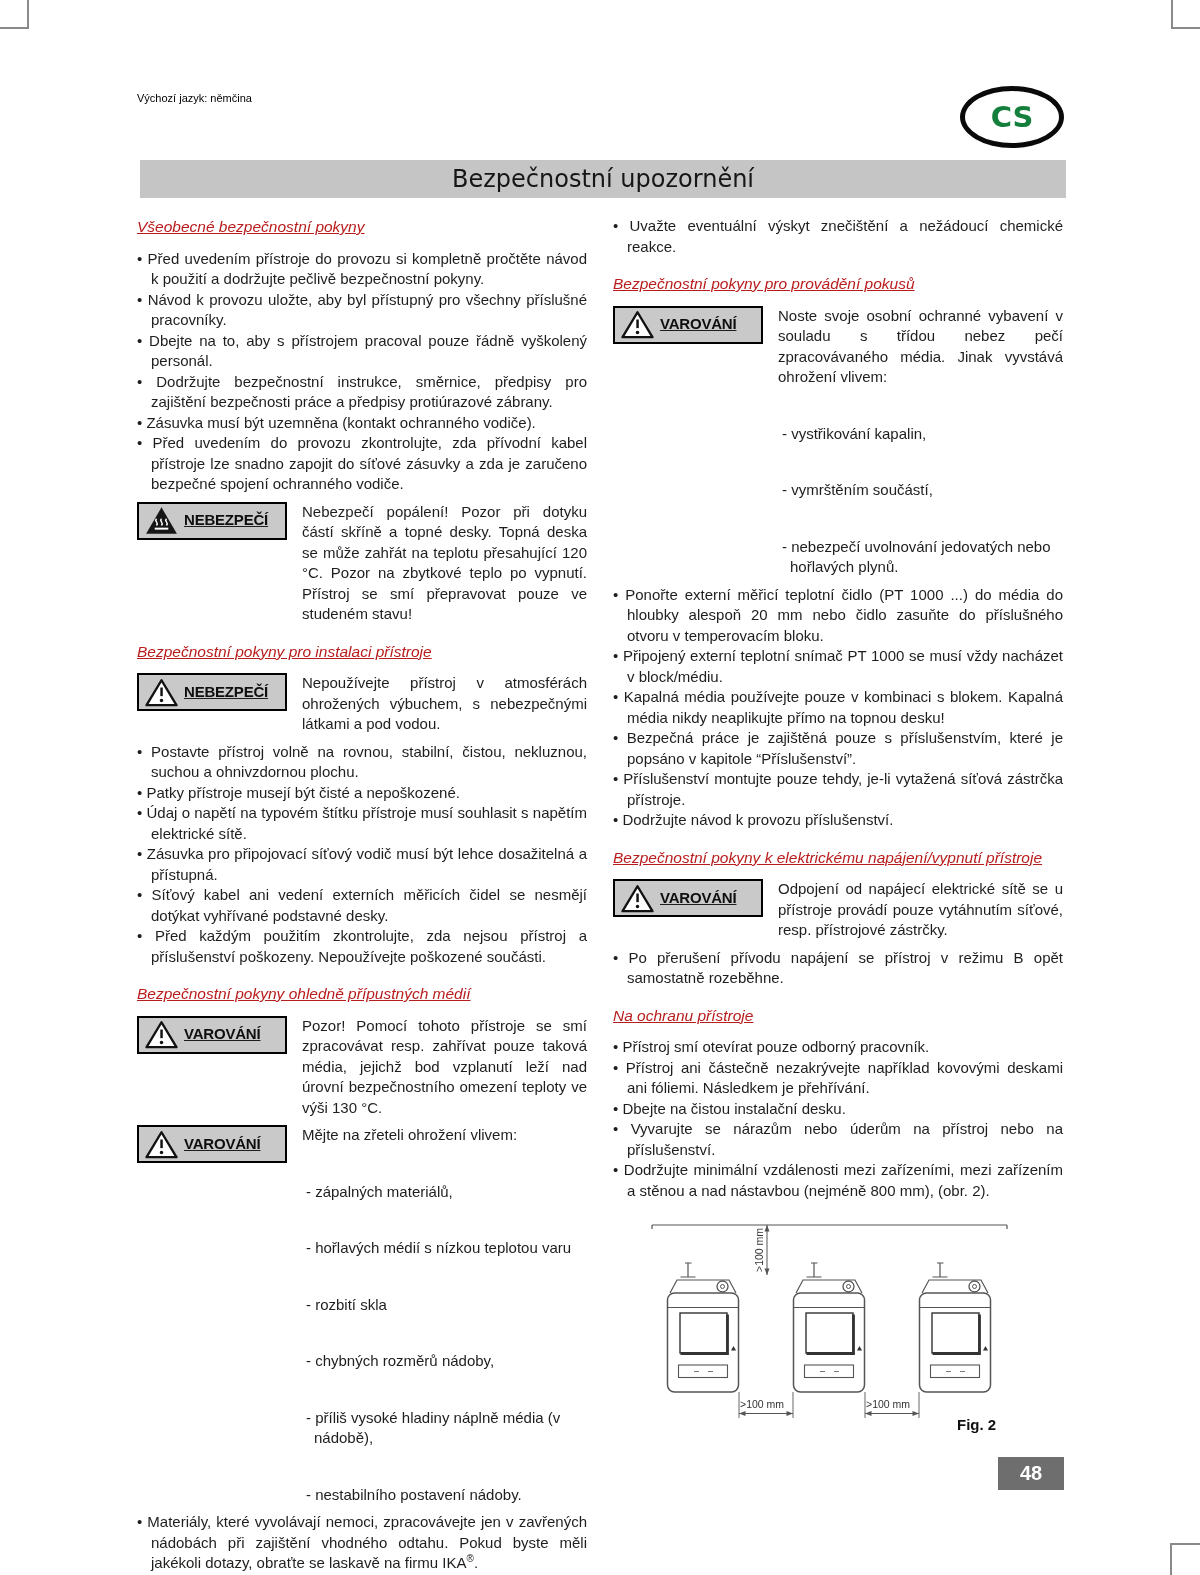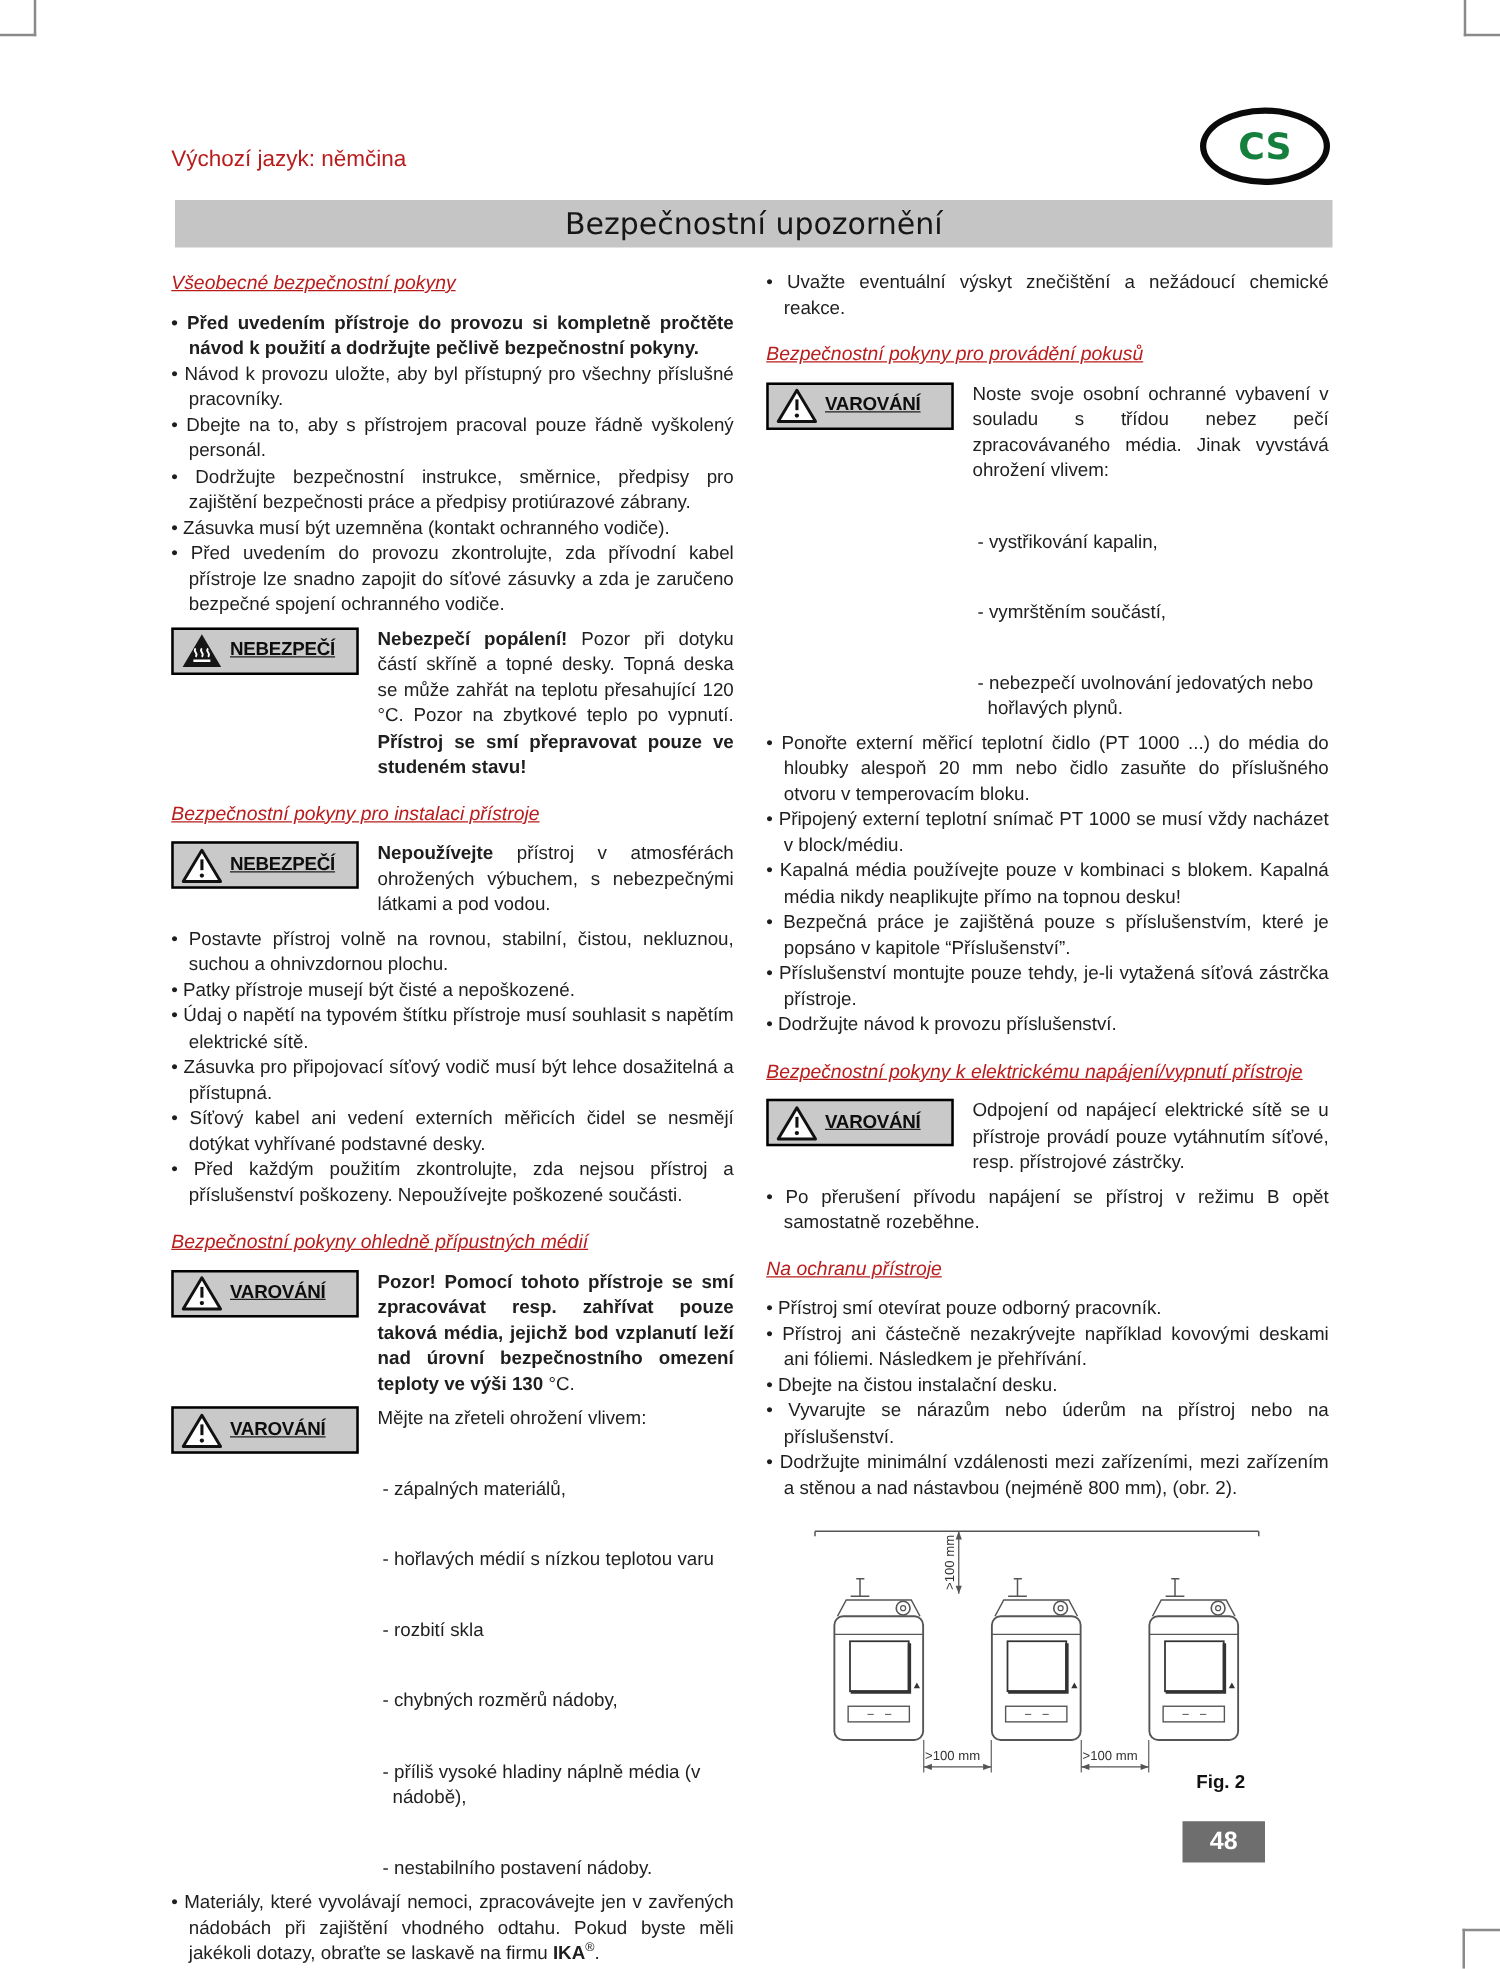--- a/index.html
+++ b/index.html
@@ -1,46 +1,46 @@
 <!DOCTYPE html>
 <html lang="cs"><head>
 <meta charset="utf-8">
 <style>
   html,body{margin:0;padding:0;}
   body{width:1200px;height:1575px;overflow:hidden;background:#fff;}
   .page{position:relative;width:1200px;height:1575px;background:#ffffff;
         font-family:"Liberation Sans",sans-serif;color:#1e1e1e;}
   .crop{position:absolute;background:#8a8a8a;}
-  .langnote{position:absolute;left:137px;top:117px;font-size:18px;color:#b91c1c;}
+  .langnote{position:absolute;left:137px;top:92px;font-size:11px;color:#000000;}
   .badge{position:absolute;left:960px;top:86px;width:94px;height:52px;border:5px solid #0a0a0a;
          border-radius:50%;display:flex;align-items:center;justify-content:center;
          font-family:"DejaVu Sans",sans-serif;font-weight:bold;font-size:29px;color:#15803d;background:#fff;}
   .titlebar{position:absolute;left:140px;top:160px;width:926px;height:38px;background:#c5c5c5;
             display:flex;align-items:center;justify-content:center;
             font-family:"DejaVu Sans",sans-serif;font-size:24px;color:#161616;}
   .cols{position:absolute;left:137px;top:216px;width:926px;display:flex;gap:26px;}
   .col{width:450px;font-size:15px;line-height:20.5px;text-align:justify;}
   .sect-h{font-style:italic;text-decoration:underline;text-align:left;
           font-size:15.5px;margin:17px 0 11px;color:#b91c1c;}
   .sect-h.first{margin-top:1px;}
   .bullet{padding-left:14px;text-indent:-14px;margin:0;}
   .bullet::before{content:"• ";}
-  .b{font-weight:bold;}
+  .b{font-weight:normal;}
   .reg{font-size:10px;vertical-align:super;line-height:0;}
   .warnrow{display:flex;gap:15px;margin:7px 0 7px;align-items:flex-start;}
   .warnbox{flex:0 0 auto;width:150px;height:38px;border:2.5px solid #000;background:#c9c9c9;
            display:flex;align-items:center;padding:0 6px;gap:6px;box-sizing:border-box;text-decoration:underline;}
   .warnbox svg{width:33px;height:29px;flex:none;display:block;}
   .warnlabel{font-weight:bold;font-size:15px;letter-spacing:-0.2px;white-space:nowrap;color:#0e0e0e;}
   .warntext{flex:1;}
   .dash{padding-left:12px;text-indent:-8px;text-align:left;margin-top:36px;}
   .fig{margin:16px 0 0 26px;}
   .figtext{font-size:10.5px;fill:#333;font-family:"Liberation Sans",sans-serif;}
   .figcap{font-size:15px;font-weight:bold;fill:#111;font-family:"Liberation Sans",sans-serif;}
-  .pagenum{position:absolute;left:946px;top:1457px;width:66px;height:33px;background:#6e6e6e;
+  .pagenum{position:absolute;left:998px;top:1457px;width:66px;height:33px;background:#6e6e6e;
            color:#fff;display:flex;align-items:center;justify-content:center;
            font-size:20px;font-weight:bold;}
 </style>
 </head>
 <body>
 
 <div class="page">
 
   <div class="crop" style="left:27px;top:0;width:2px;height:29px"></div>
   <div class="crop" style="left:0;top:27px;width:29px;height:2px"></div>

